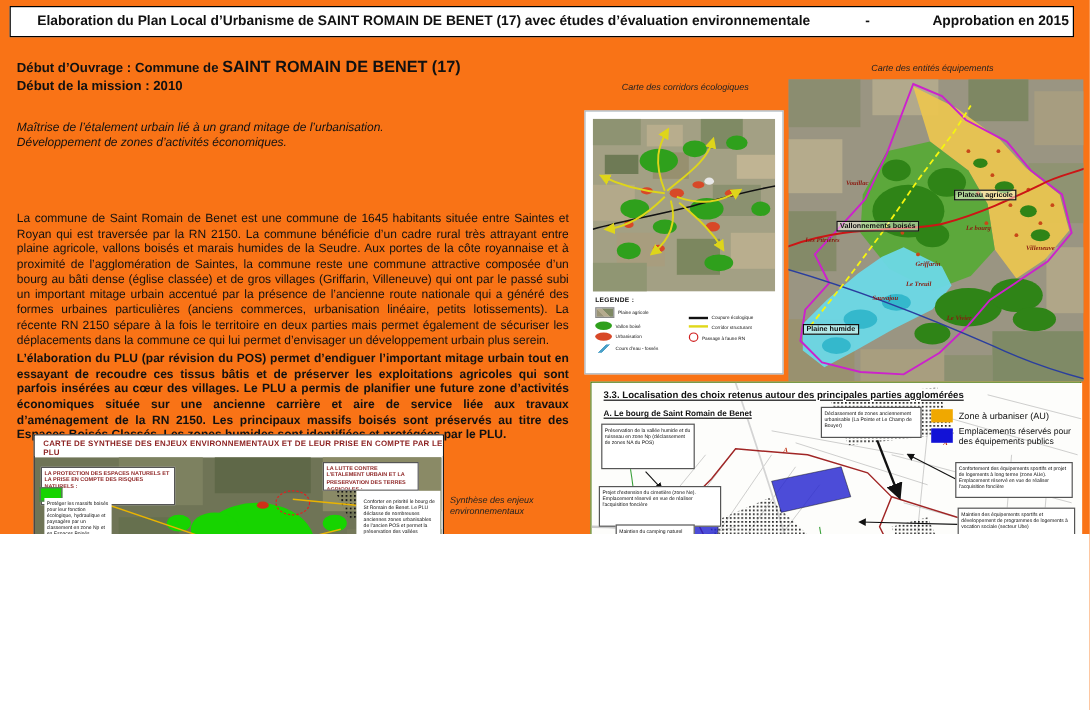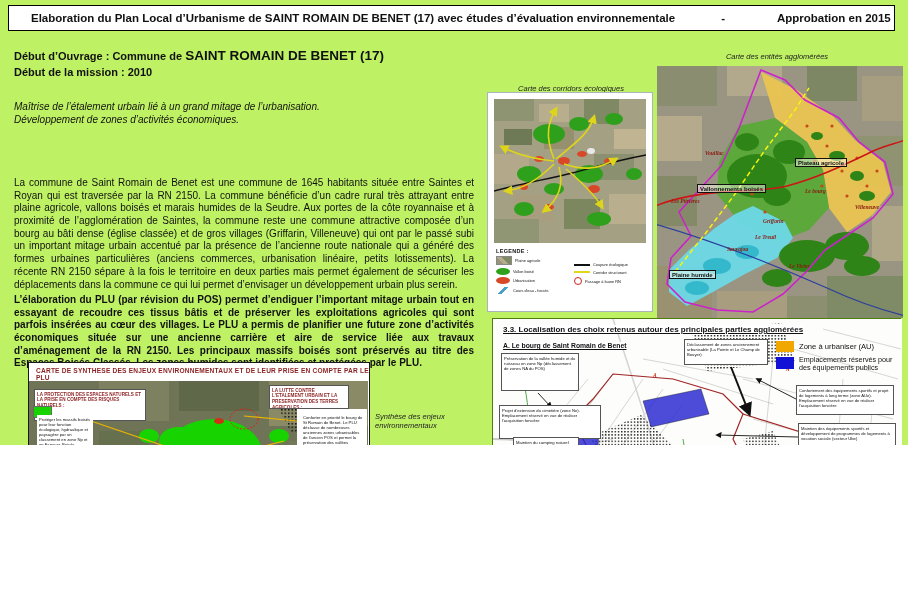--- a/index.html
+++ b/index.html
@@ -1,34 +1,34 @@
 <!DOCTYPE html>
 <html><head>
 <meta charset="utf-8">
 <style>
   html,body{margin:0;padding:0;}
-  .page{position:relative;width:908px;height:445px;background:#bef264;font-family:"Liberation Sans",sans-serif;color:#111;overflow:hidden;}
+  .page{position:relative;width:908px;height:445px;background:#f97316;font-family:"Liberation Sans",sans-serif;color:#111;overflow:hidden;}
 
   
   .titlebar{position:absolute;left:8px;top:5px;width:885px;height:24px;background:#fff;border:1px solid #000;display:flex;align-items:center;font-weight:bold;font-size:11.5px;}
   .titlebar .t{margin-left:22px;}
   .titlebar .sep{margin-left:46px;}
   .titlebar .appro{margin-left:52px;}
 
   
   .intro{position:absolute;left:14px;top:47px;width:462px;font-size:11px;font-weight:bold;line-height:1.3;}
   .intro .big{font-size:13.5px;}
   .objectives{position:absolute;left:14px;top:101px;width:462px;font-style:italic;font-size:10px;line-height:1.28;}
   .para{position:absolute;left:14px;width:460px;font-size:10px;line-height:1.27;text-align:justify;}
   .para1{top:167px;}
   .para2{top:284px;font-weight:bold;}
 
   
   .mapcaption{position:absolute;font-style:italic;font-size:7.5px;color:#222;}
-  .cap-corr{left:498px;top:84px;width:146px;text-align:center;}
+  .cap-corr{left:498px;top:68px;width:146px;text-align:center;}
   .cap-ent{left:702px;top:52px;width:150px;text-align:center;}
   .cap-syn{left:375px;top:412px;width:100px;}
   .cap-loc{left:416px;top:520px;width:68px;text-align:left;}
 
   
   .corr-panel{position:absolute;left:487px;top:92px;width:164px;height:218px;background:#fff;border:1px solid #a9b4bd;}
   .corr-map{position:absolute;left:6px;top:6px;width:152px;height:144px;}
   .corr-legend{position:absolute;left:6px;top:154px;width:152px;height:60px;font-size:3.9px;}
   .leg-title{font-weight:bold;font-size:5.5px;margin:1px 0 2px 2px;letter-spacing:.3px;}
   .leg-cols{display:flex;}
@@ -189,21 +189,21 @@
             </div>
           <div class="leg-item">
               <span class="sw sw-rcircle"></span>
               <span>Passage à faune RN</span>
             </div>
         </div>
       </div>
     </div>
   </div>
 
-  <div class="mapcaption cap-ent">Carte des entités  agglomérées</div>
+  <div class="mapcaption cap-ent">Carte des entités  équipements</div>
   <div class="ent-map">
     <svg viewBox="0 0 246 252" width="246" height="252">
       <rect width="246" height="252" fill="#9a9582"></rect>
       <g>
         <rect x="0" y="0" width="60" height="40" fill="#8b8d70"></rect>
           <rect x="70" y="0" width="55" height="30" fill="#b2a98c"></rect>
         <rect x="150" y="0" width="50" height="35" fill="#7e8763"></rect>
           <rect x="205" y="10" width="41" height="45" fill="#a79d80"></rect>
         <rect x="0" y="50" width="45" height="45" fill="#b5ab8c"></rect>
           <rect x="0" y="110" width="40" height="50" fill="#848a68"></rect>

